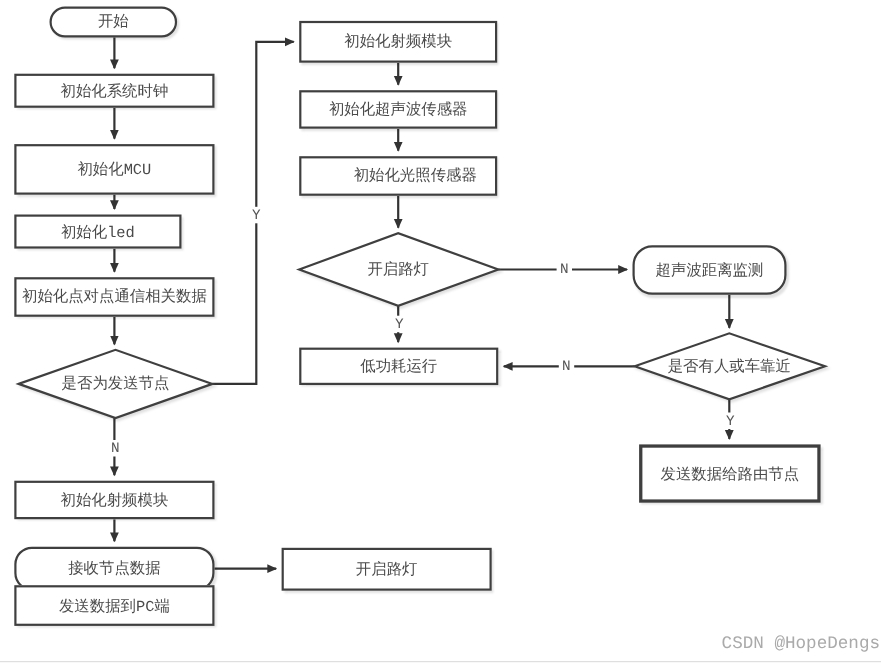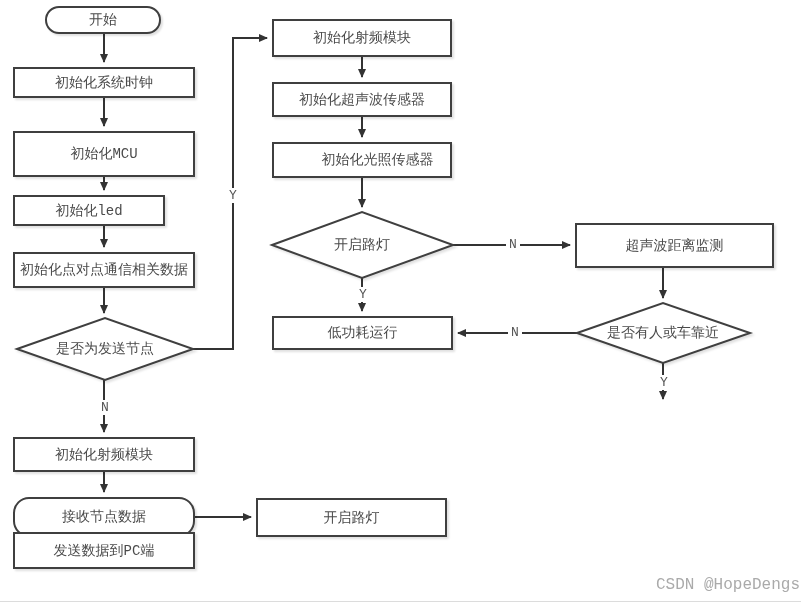--- a/index.html
+++ b/index.html
@@ -35,21 +35,21 @@
   .n-init-mcu{left:13px;top:131px;width:182px;height:46px;}
   .n-init-led{left:13px;top:195px;width:152px;height:31px;}
   .n-init-p2p{left:13px;top:252px;width:182px;height:36px;}
   .n-init-rf-left{left:13px;top:437px;width:182px;height:35px;}
   .n-recv-data{left:13px;top:497px;width:182px;height:40px;border-radius:16px;}
   .n-send-pc{left:13px;top:532px;width:182px;height:37px;}
   .n-init-rf-mid{left:272px;top:19px;width:180px;height:38px;}
   .n-init-ultra{left:272px;top:82px;width:180px;height:35px;}
   .n-init-light{left:272px;top:142px;width:180px;height:36px;padding-left:31px;}
   .n-low-power{left:272px;top:316px;width:181px;height:34px;}
-  .n-ultra-mon{left:575px;top:223px;width:199px;height:45px;}
+  .n-ultra-mon{left:575px;top:223px;width:140px;height:45px;border-radius:18px;}
   .n-send-router{left:581px;top:404px;width:165px;height:53px;border-width:3px;}
   .n-open-light{left:256px;top:498px;width:191px;height:39px;}
 
   .d-is-sender{left:35px;top:334px;width:140px;height:30px;}
   .d-is-daylight{left:302px;top:230px;width:120px;height:30px;}
   .d-is-near{left:593px;top:318px;width:140px;height:30px;}
 
   .chip-y1{left:226px;top:188px;}
   .chip-n1{left:98px;top:400px;}
   .chip-n2{left:506px;top:237px;}
@@ -101,20 +101,21 @@
   <div class="node n-init-led">初始化led</div>
   <div class="node n-init-p2p">初始化点对点通信相关数据</div>
   <div class="node n-init-rf-left">初始化射频模块</div>
   <div class="node n-recv-data">接收节点数据</div>
   <div class="node n-send-pc">发送数据到PC端</div>
   <div class="node n-init-rf-mid">初始化射频模块</div>
   <div class="node n-init-ultra">初始化超声波传感器</div>
   <div class="node n-init-light">初始化光照传感器</div>
   <div class="node n-low-power">低功耗运行</div>
   <div class="node n-ultra-mon">超声波距离监测</div>
+  <div class="node n-send-router">发送数据给路由节点</div>
   <div class="node n-open-light">开启路灯</div>
 
   <div class="dlabel d-is-sender">是否为发送节点</div>
   <div class="dlabel d-is-daylight">开启路灯</div>
   <div class="dlabel d-is-near">是否有人或车靠近</div>
 
   <div class="chip chip-y1">Y</div>
   <div class="chip chip-n1">N</div>
   <div class="chip chip-n2">N</div>
   <div class="chip chip-y2">Y</div>

